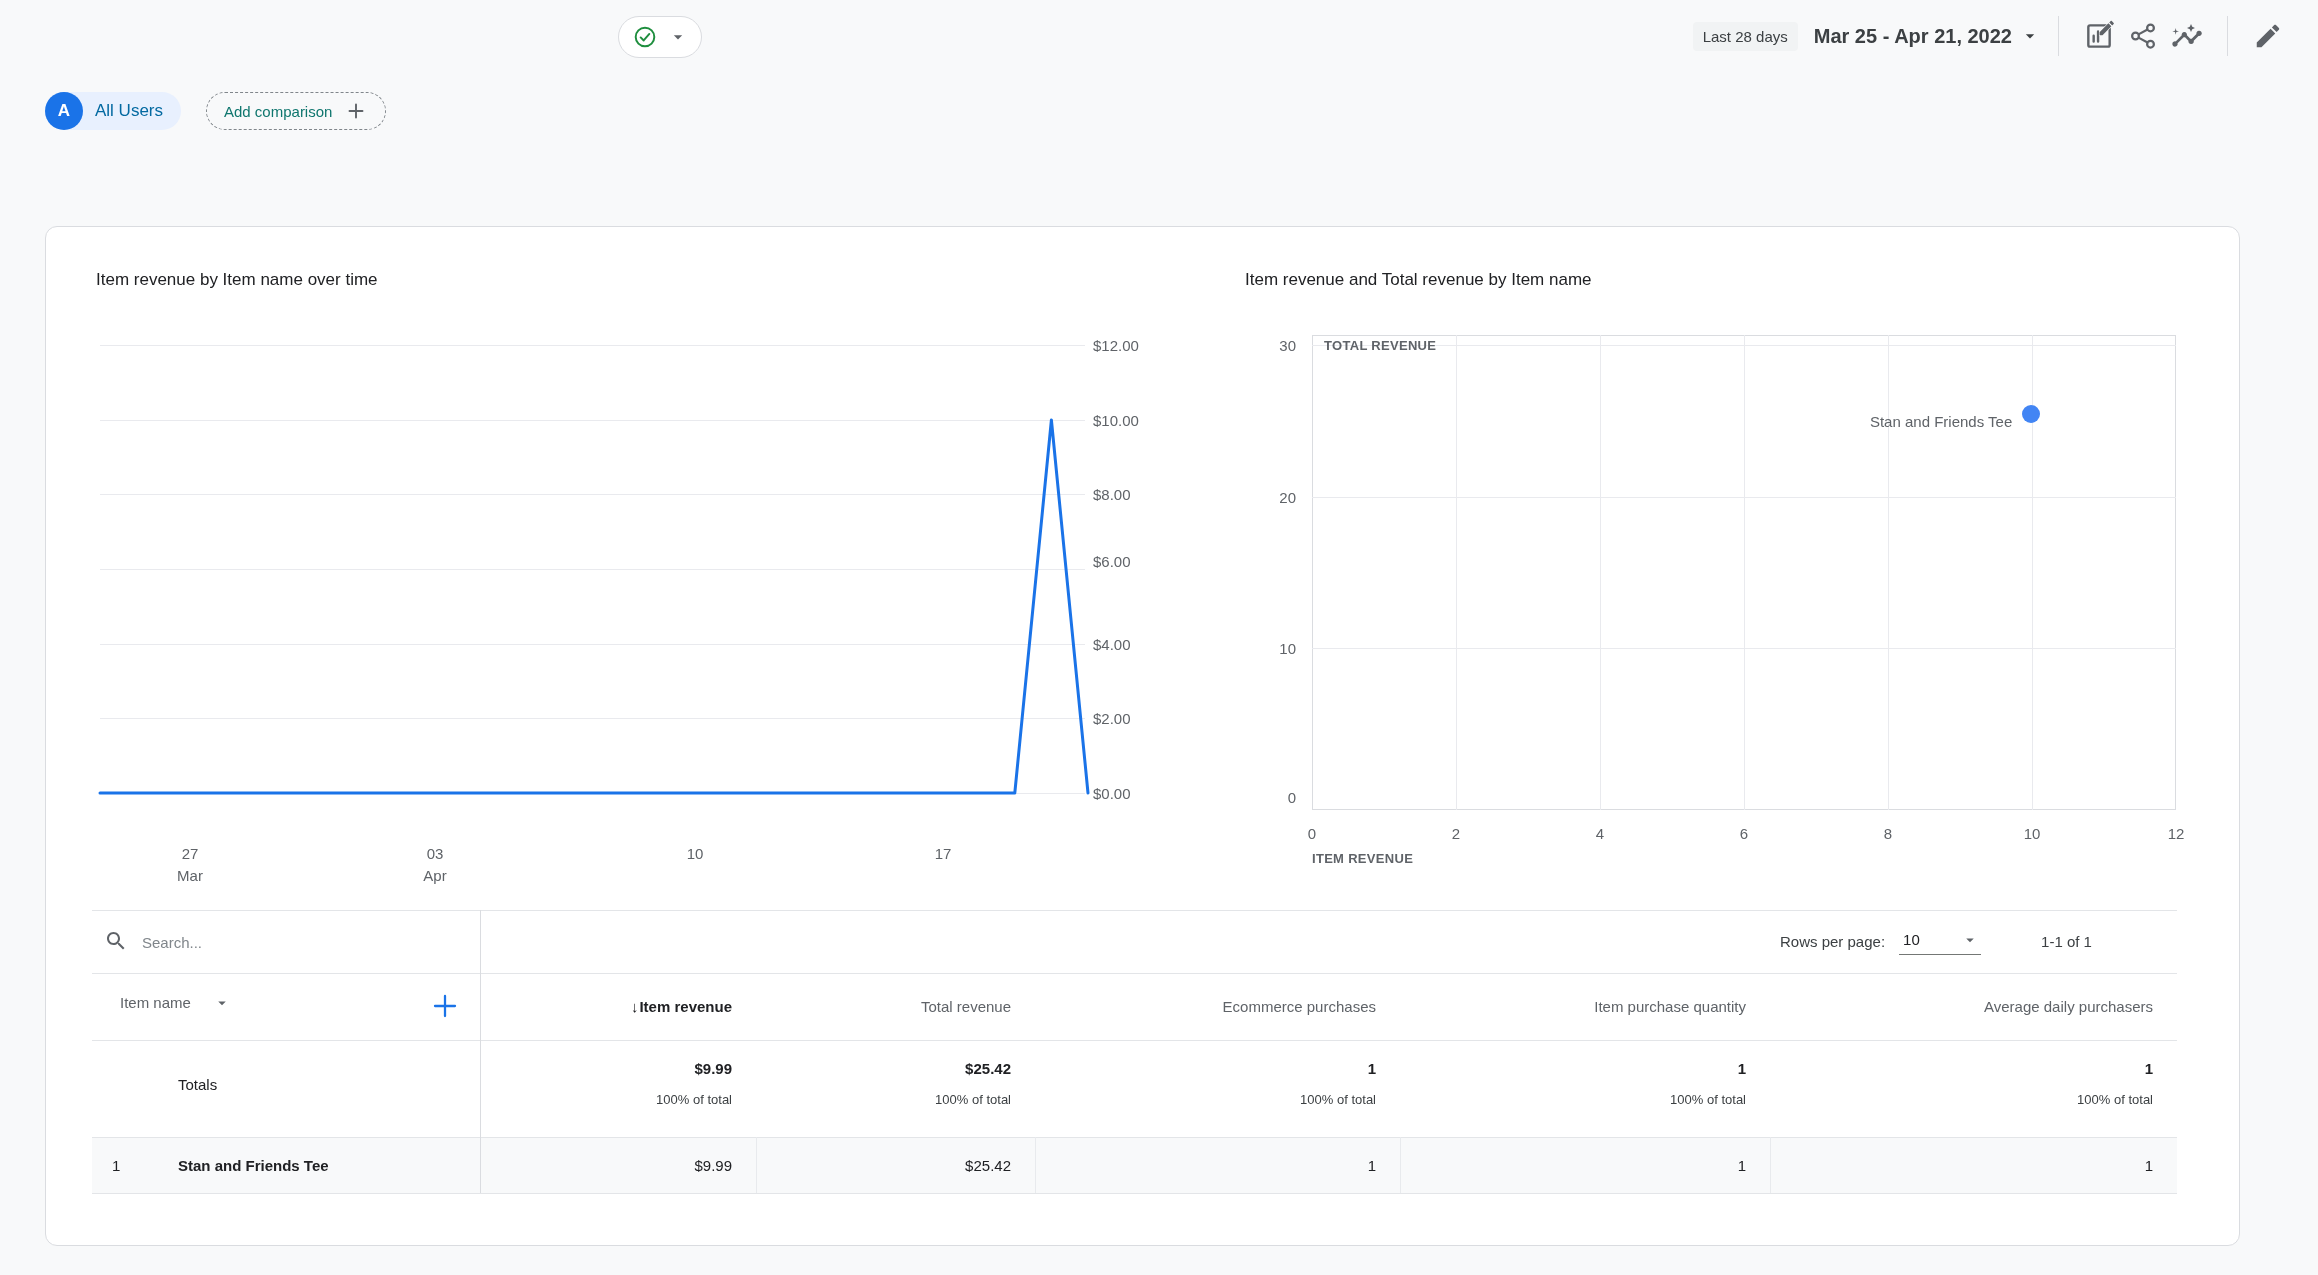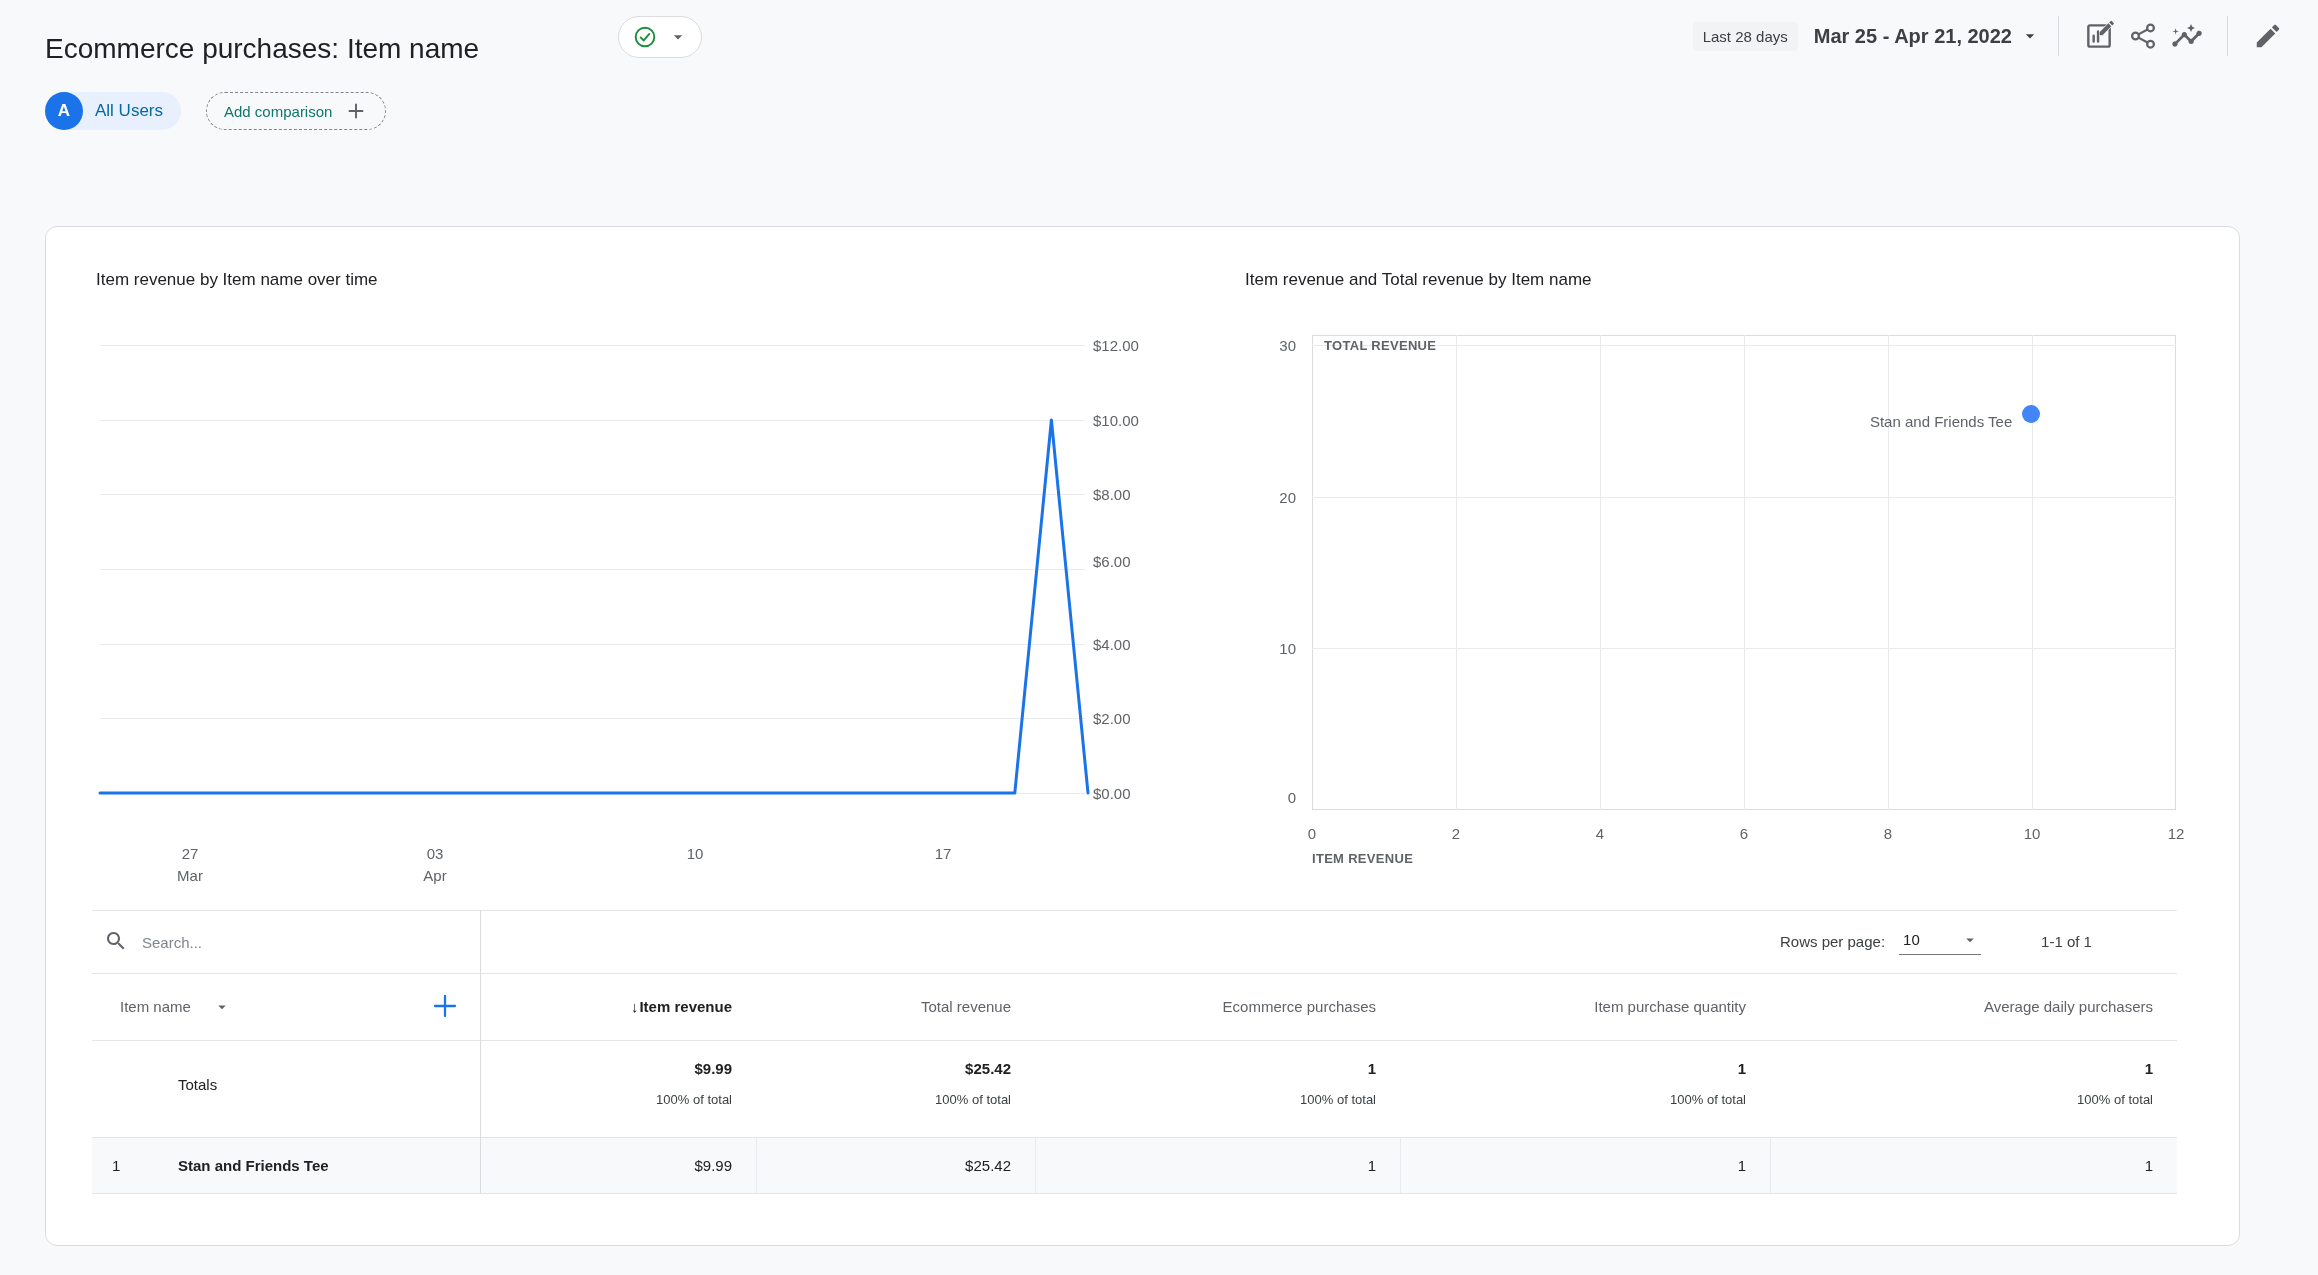--- a/index.html
+++ b/index.html
@@ -33,21 +33,21 @@
   .tv{position:absolute;width:1px;background:#e8eaed;}
   .tv-main{position:absolute;left:480px;top:910px;width:1px;height:283px;background:#dadce0;}
   .search-icon{position:absolute;left:104px;top:929px;}
   .search-input{position:absolute;left:140px;top:920px;width:320px;height:42px;border:none;outline:none;background:transparent;font-family:"Liberation Sans",sans-serif;font-size:15px;color:#202124;}
   .search-input::placeholder{color:#80868b;}
   .pagination{position:absolute;left:1780px;top:910px;height:63px;display:flex;align-items:center;}
   .rpp-label{font-size:15px;color:#3c4043;margin-right:14px;}
   .rpp-select{display:flex;align-items:center;justify-content:space-between;width:76px;border-bottom:1px solid #747775;padding:2px 2px 5px 4px;cursor:pointer;}
   .rpp-value{font-size:15px;color:#202124;}
   .range-label{font-size:15px;color:#3c4043;margin-left:60px;}
-  .dim-header{position:absolute;left:120px;top:973px;height:67px;display:flex;align-items:center;gap:22px;font-size:15px;color:#5f6368;cursor:pointer;}
+  .dim-header{position:absolute;left:120px;top:994px;height:67px;display:flex;gap:22px;font-size:15px;color:#5f6368;cursor:pointer;}
   .add-col{position:absolute;left:428px;top:989px;width:34px;height:34px;display:flex;align-items:center;justify-content:center;cursor:pointer;}
   .th{position:absolute;top:973px;height:67px;display:flex;align-items:center;justify-content:flex-end;padding-right:24px;box-sizing:border-box;font-size:15px;color:#5f6368;cursor:pointer;white-space:nowrap;}
   .th.sorted{color:#202124;font-weight:700;}
   .sort-arrow{font-weight:400;font-size:15px;margin-right:1px;}
   .col-m1{left:480px;width:276px;}
   .col-m2{left:756px;width:279px;}
   .col-m3{left:1035px;width:365px;}
   .col-m4{left:1400px;width:370px;}
   .col-m5{left:1770px;width:407px;}
   .totals-label{position:absolute;left:178px;top:1040px;height:88px;display:flex;align-items:center;font-size:15px;color:#202124;}
@@ -58,21 +58,20 @@
   .row-index{position:absolute;left:112px;top:1137px;height:56px;display:flex;align-items:center;font-size:15px;color:#202124;}
   .row-name{position:absolute;left:178px;top:1137px;height:56px;display:flex;align-items:center;font-size:15px;font-weight:700;color:#202124;}
   .rcell{position:absolute;top:1137px;height:56px;display:flex;align-items:center;justify-content:flex-end;padding-right:24px;box-sizing:border-box;font-size:15px;color:#202124;}
   svg{overflow:visible;}
 </style>
 </head>
 <body>
 
 <div class="page">
 
-  <h1 class="page-title">Ecommerce purchases: Item name</h1>
 
   <div class="status-pill">
     <span style="display:flex;">
       <svg width="26" height="26" viewBox="0 0 24 24">
           <circle cx="12" cy="12" r="8.6" fill="none" stroke="#1e8e3e" stroke-width="1.8"></circle>
           <path d="M8 12.4l2.8 2.8 5.2-6" fill="none" stroke="#1e8e3e" stroke-width="1.8" stroke-linecap="round" stroke-linejoin="round"></path>
         </svg>
     </span>
     <span style="display:flex;">
       <svg width="20" height="20" viewBox="0 0 24 24">

